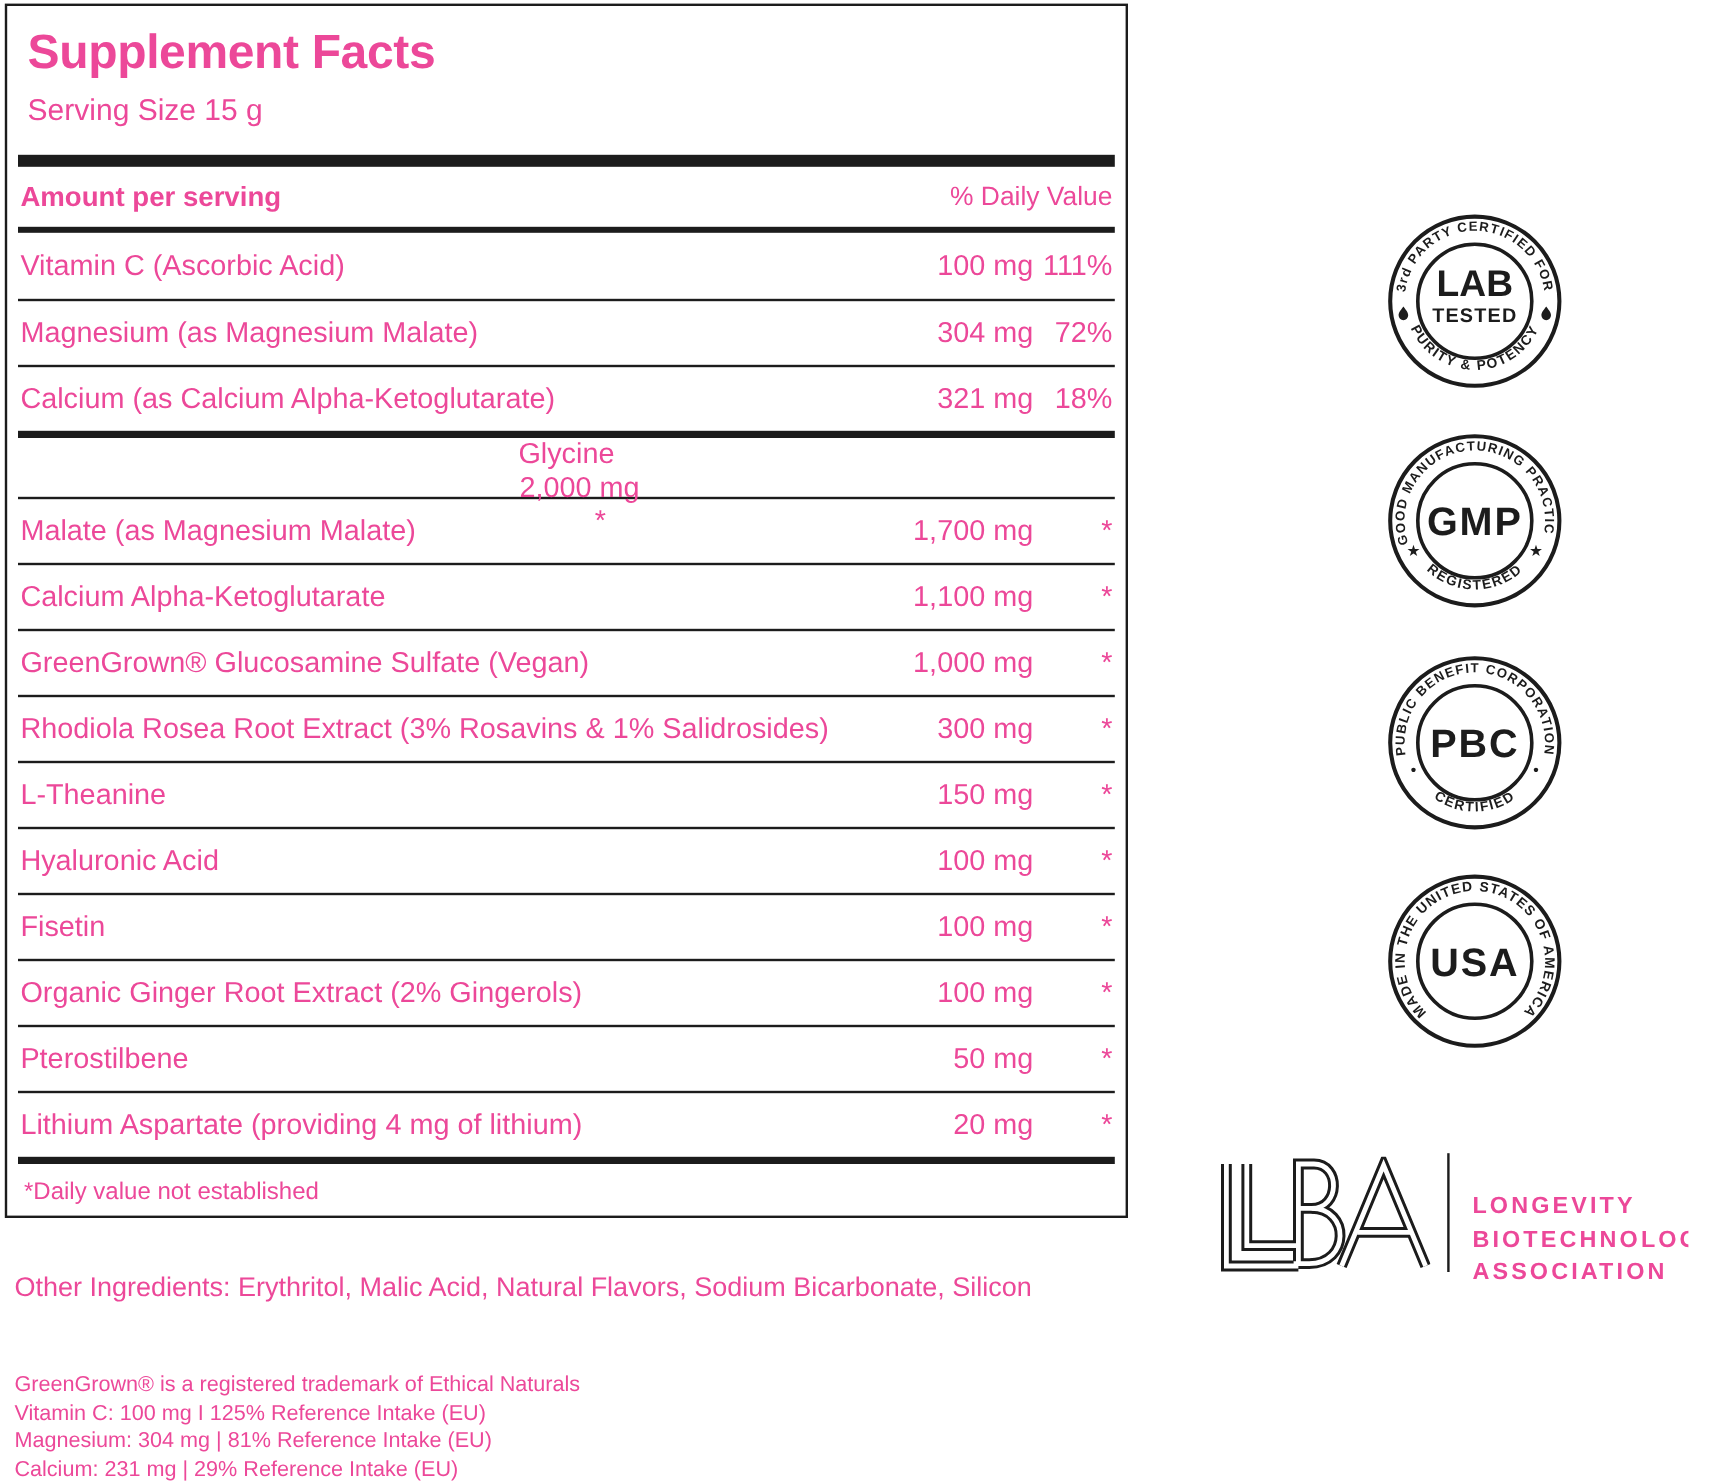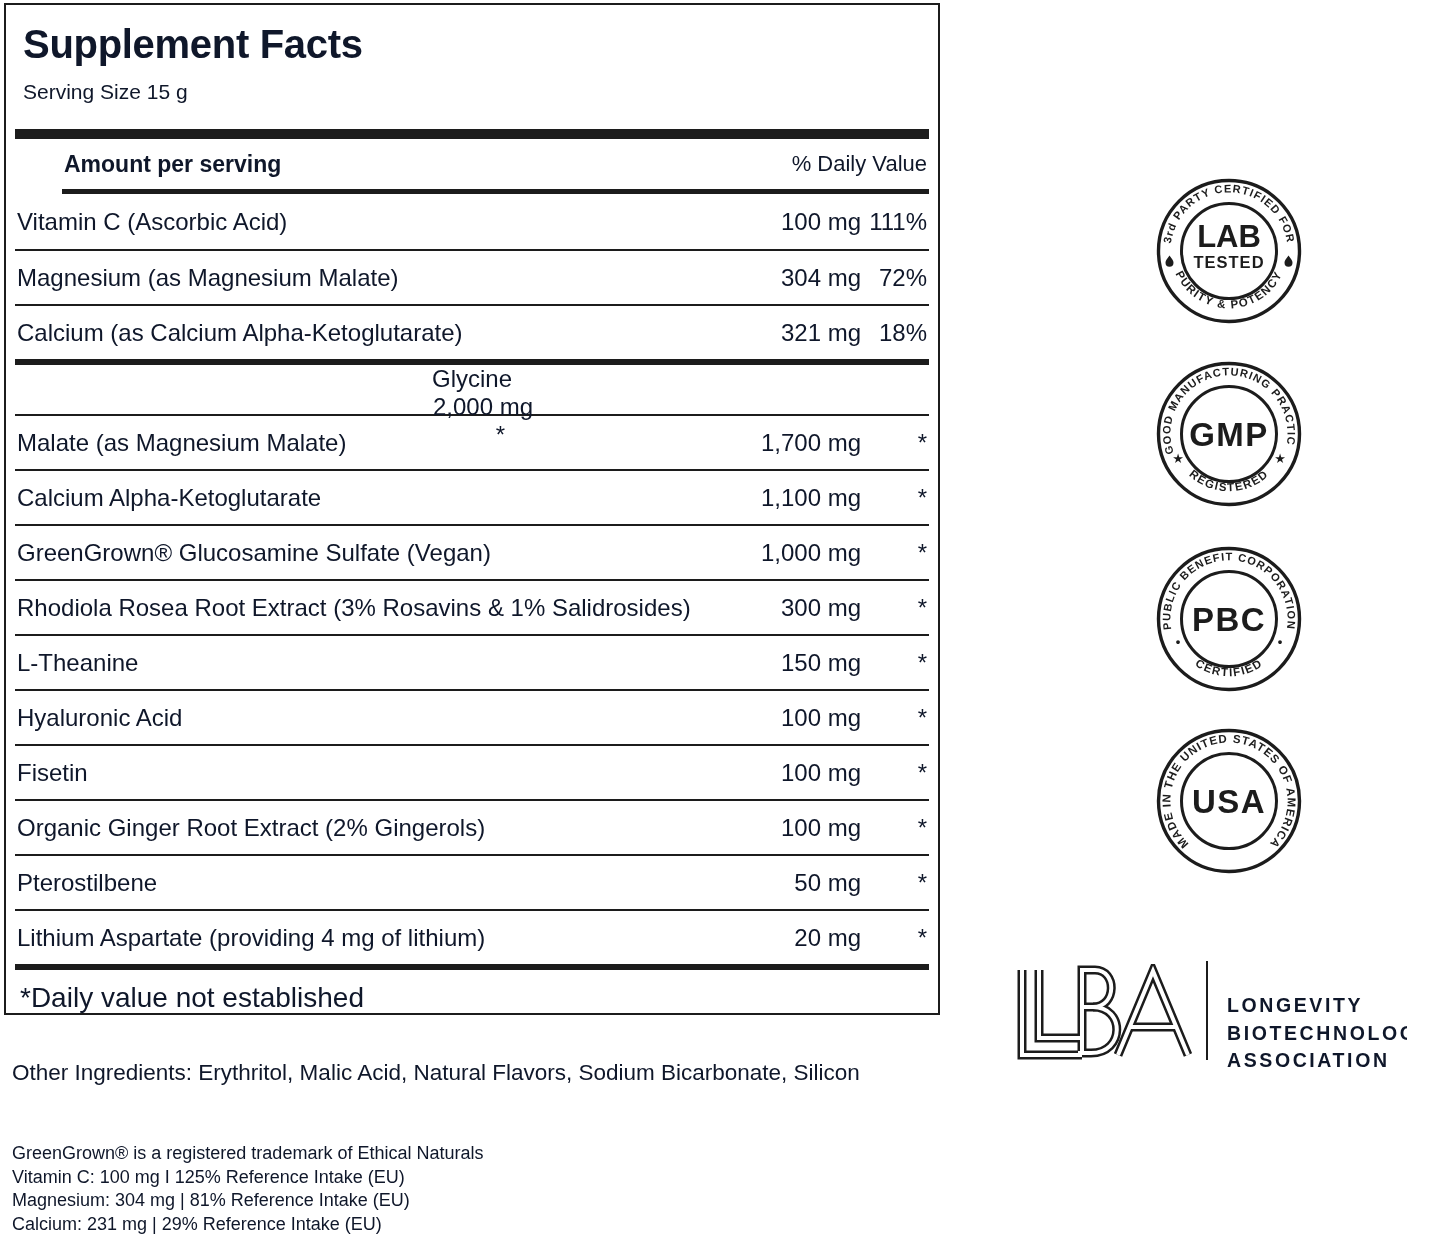--- a/index.html
+++ b/index.html
@@ -1,45 +1,45 @@
 <!DOCTYPE html>
 <html><head>
 <meta charset="utf-8">
 <style>
   html,body{margin:0;padding:0;background:#fff;}
   #stage{
     position:relative;width:1407px;height:1235px;background:#ffffff;
-    font-family:"Liberation Sans","DejaVu Sans",sans-serif;color:#0f172a;
+    font-family:"Liberation Sans","DejaVu Sans",sans-serif;color:#ec4899;
     overflow:hidden;
   }
   
   .panel{
     position:absolute;left:4px;top:3px;width:936px;height:1012px;
     border:2.5px solid #1c1c1c;box-sizing:border-box;padding:0 9px;
     background:#fff;
   }
   .panel-title{font-size:40px;font-weight:700;letter-spacing:-.3px;line-height:46px;padding:16px 0 0 8px;}
-  .serving{font-size:21px;line-height:30px;margin-top:10px;padding-left:8px;}
+  .serving{font-size:25px;line-height:30px;margin-top:10px;padding-left:8px;}
   .bar{height:10px;background:#1c1c1c;margin-top:22px;}
   .hdr-row{
     display:flex;justify-content:space-between;align-items:center;height:50px;
-    border-bottom:5px solid #1c1c1c;padding:0 2px;margin-left:47px;
+    border-bottom:5px solid #1c1c1c;padding:0 2px;
   }
   .hdr-amount{font-size:23px;font-weight:700;}
   .hdr-dv{font-size:22px;}
   .row{
     display:flex;align-items:center;height:55px;box-sizing:border-box;
     font-size:24px;padding:0 2px;
   }
   .rows .row + .row{border-top:2.5px solid #1c1c1c;}
   .rows .row.group-start{border-top-width:6px;flex-direction:column;}
   .nname{flex:1;white-space:nowrap;}
   .amt{width:122px;text-align:right;white-space:nowrap;}
   .dv{width:66px;text-align:right;white-space:nowrap;}
-  .footnote{border-top:6px solid #1c1c1c;padding:12px 0 0 5px;font-size:28px;}
+  .footnote{border-top:6px solid #1c1c1c;padding:12px 0 0 5px;font-size:20px;}
   
   .other-ing{position:absolute;left:12px;top:1056px;width:960px;font-size:22.5px;line-height:34px;}
   .fine-print{position:absolute;left:12px;top:1142px;font-size:18px;line-height:23.5px;}
   
   .badge{position:absolute;width:148px;height:148px;}
   .badge .ring{fill:none;stroke:#1c1c1c;stroke-width:3.4px;}
   .badge .ring2{fill:none;stroke:#1c1c1c;stroke-width:3px;}
   .badge text{font-family:"Liberation Sans","DejaVu Sans",sans-serif;fill:#1c1c1c;}
   .arc-t{font-size:11px;font-weight:600;letter-spacing:1.1px;text-anchor:middle;}
   .arc-b{font-size:11.5px;font-weight:600;letter-spacing:1.4px;text-anchor:middle;}

